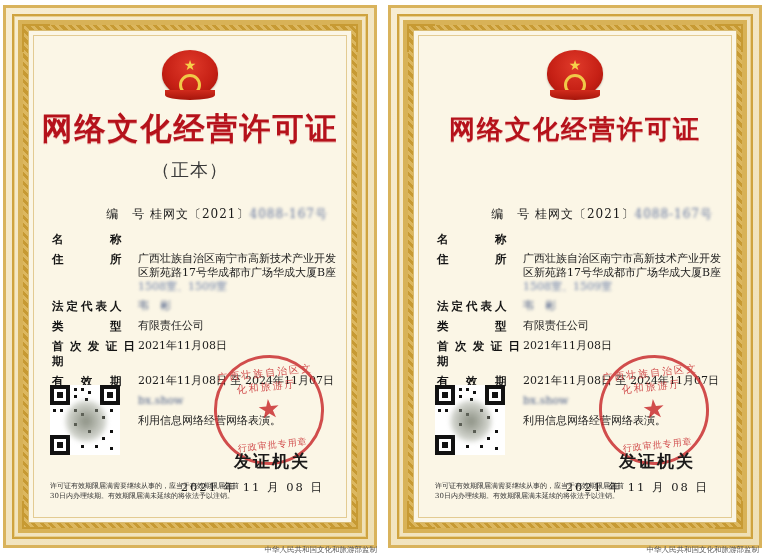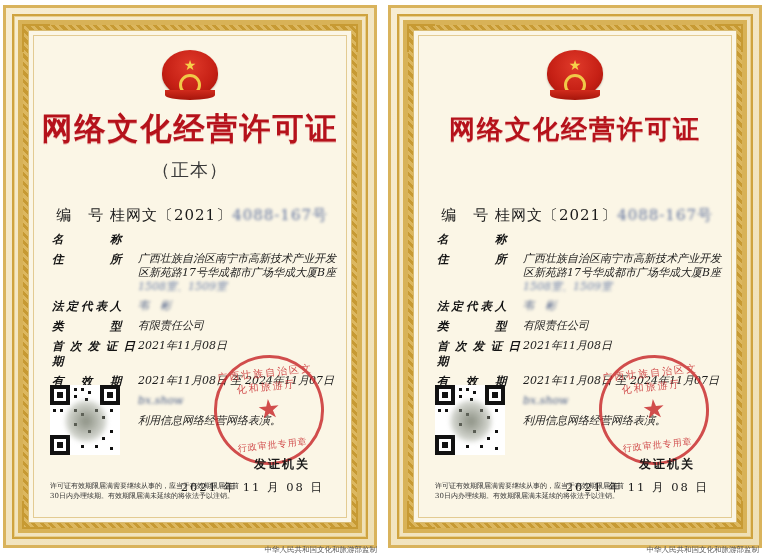--- a/index.html
+++ b/index.html
@@ -89,31 +89,31 @@
   .cert.right .title{font-size:26px;top:76px;}
   .subtitle{
     position:absolute;top:122px;left:0;right:0;text-align:center;
     font-family:"DejaVu Serif","Liberation Serif",serif;
     color:#3a3a3a;font-size:18px;letter-spacing:1px;
   }
   .cert.right .subtitle{top:122px;font-size:14px;}
 
   .serial{
     position:absolute;top:170px;right:18px;
-    font-size:15px;color:#1a1a1a;letter-spacing:1px;
+    font-size:12px;color:#1a1a1a;letter-spacing:1px;
     font-family:"DejaVu Serif","Liberation Serif",serif;
     white-space:nowrap;
   }
   .serial .blur{
     display:inline-block;color:#5c6f9c;filter:blur(1.6px);
     letter-spacing:1px;
   }
 
   .fields{
-    position:absolute;top:196px;left:18px;right:0;font-style:italic;
+    position:absolute;top:196px;left:18px;right:0;
   }
   .row{display:flex;align-items:flex-start;margin-bottom:5px;}
   .label{
     width:86px;flex:none;font-size:11.5px;color:#141414;font-weight:bold;
     font-family:"DejaVu Serif","Liberation Serif",serif;
     letter-spacing:3px;
     text-align:justify;
   }
   .value{
     font-size:11px;color:#1c1c1c;line-height:14px;
@@ -147,21 +147,21 @@
     color:#c8282b;font-size:26px;line-height:26px;
   }
   .seal .arc-top,.seal .arc-bot{
     position:absolute;left:0;right:0;text-align:center;color:#c8282b;
     font-family:"DejaVu Serif","Liberation Serif",serif;
   }
   .seal .arc-top{top:8px;font-size:10px;letter-spacing:2px;}
   .seal .arc-bot{bottom:10px;font-size:9px;letter-spacing:1px;}
   .seal-label{
     position:absolute;right:36px;bottom:44px;
-    font-size:12px;color:#1a1a1a;font-weight:bold;letter-spacing:2px;
+    font-size:17px;color:#1a1a1a;font-weight:bold;letter-spacing:2px;
     font-family:Liberation Sans, sans-serif;
   }
 
   .date-line{
     position:absolute;right:22px;bottom:22px;
     font-size:11.5px;color:#1a1a1a;letter-spacing:2px;
     font-family:"DejaVu Serif","Liberation Serif",serif;
   }
   .note{
     position:absolute;left:16px;bottom:16px;width:190px;

